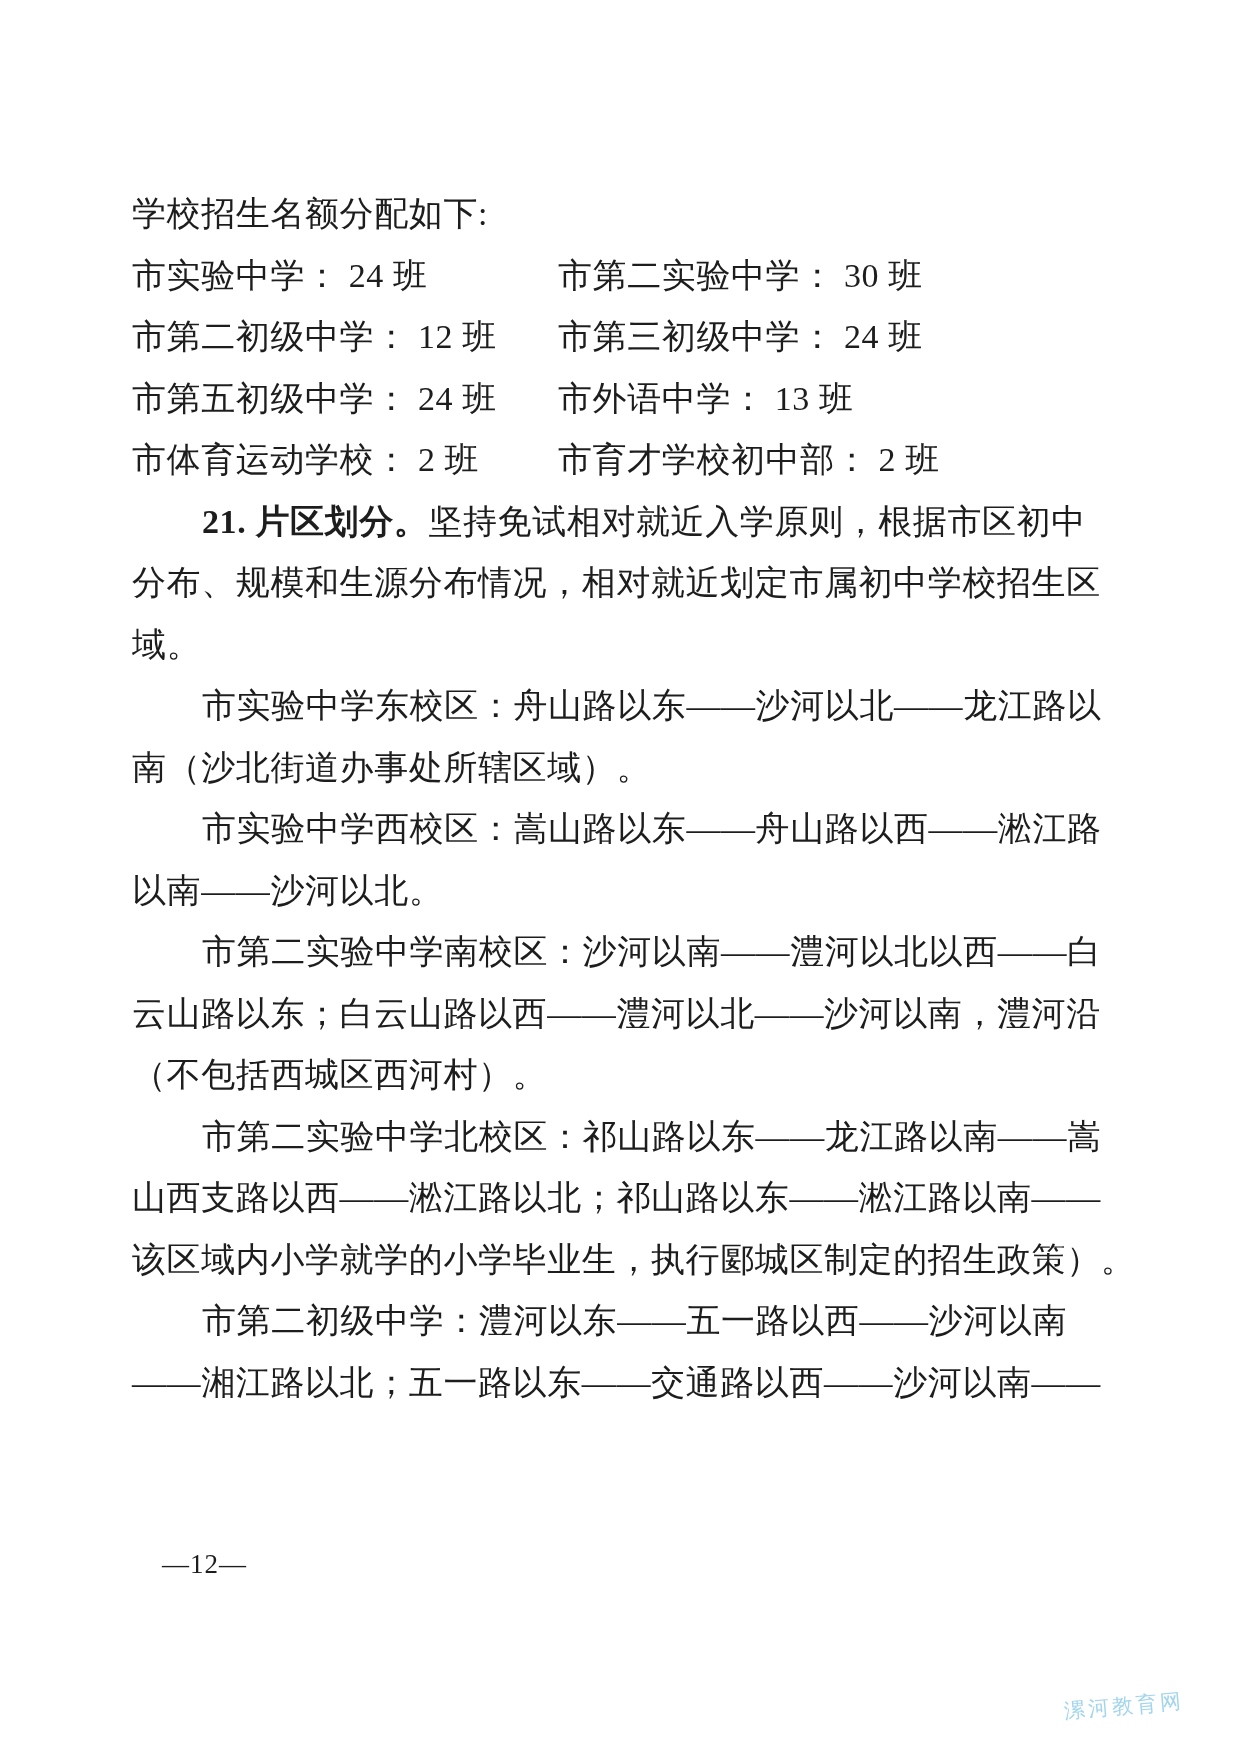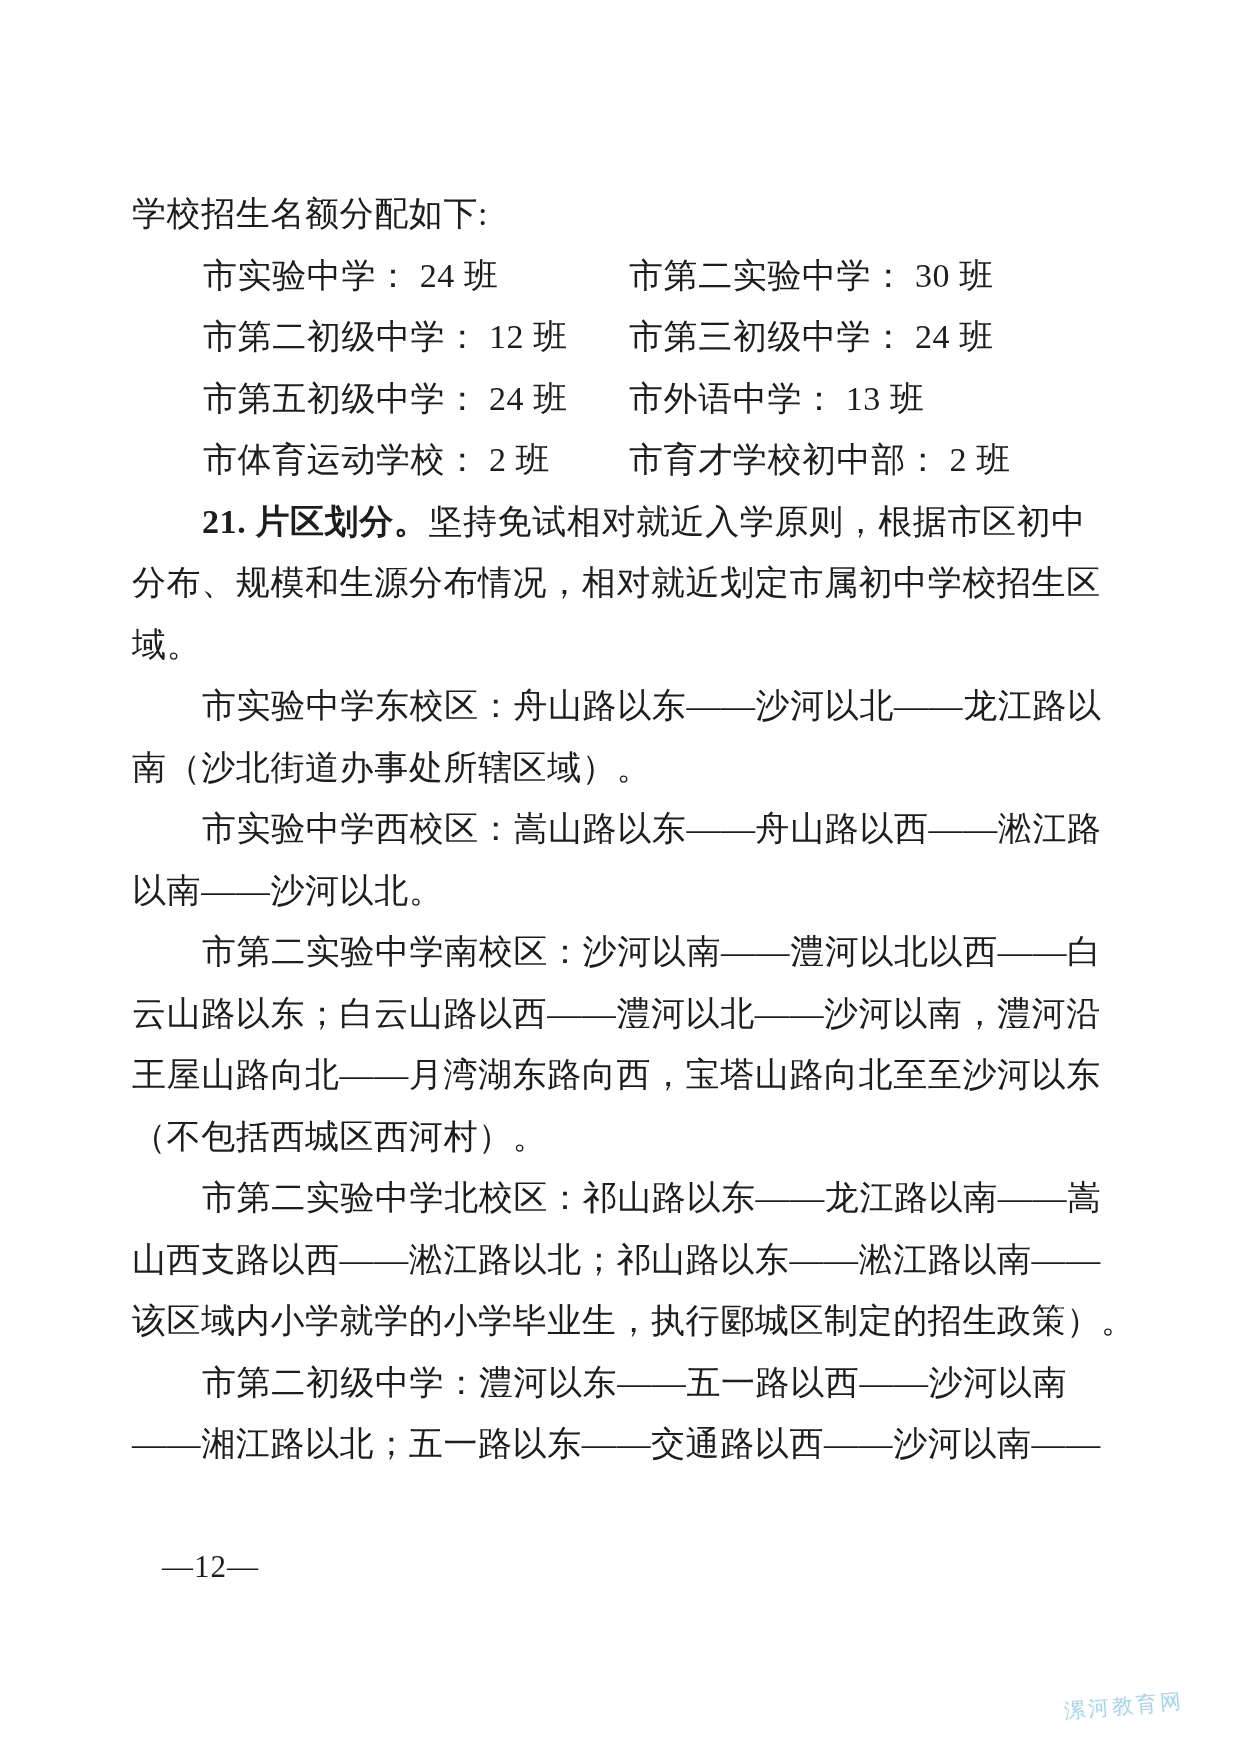--- a/index.html
+++ b/index.html
@@ -16,26 +16,26 @@
     position:absolute;left:132px;top:183px;width:980px;
   }
   .line{
     height:61.5px;line-height:61.5px;
     font-size:34px;
     white-space:nowrap;
     letter-spacing:0.6px;
   }
   .indent{padding-left:70px;}
   .quota{display:flex;}
-  .q-left{margin-left:71px;width:426px;}
+  .q-left{width:426px;}
   .q-right{flex:0 0 auto;}
   .bold{font-weight:bold;text-align:center;}
   .pagenum{
     position:absolute;left:162px;top:1549px;
-    font-size:31px;letter-spacing:1px;
+    font-size:27px;letter-spacing:1px;
     font-family:"Liberation Serif","DejaVu Serif",serif;
     color:#1d1d1d;
   }
   .watermark{
     position:absolute;left:1064px;top:1692px;
     font-size:21px;letter-spacing:3px;
     color:#8ccbe9;opacity:0.8;
     transform:rotate(-5deg);
     font-family:"DejaVu Sans",sans-serif;
   }
@@ -73,21 +73,20 @@
     <div class="line">域。</div>
 
     <div class="line indent">市实验中学东校区：舟山路以东——沙河以北——龙江路以</div>
     <div class="line">南（沙北街道办事处所辖区域）。</div>
 
     <div class="line indent">市实验中学西校区：嵩山路以东——舟山路以西——淞江路</div>
     <div class="line">以南——沙河以北。</div>
 
     <div class="line indent">市第二实验中学南校区：沙河以南——澧河以北以西——白</div>
     <div class="line">云山路以东；白云山路以西——澧河以北——沙河以南，澧河沿</div>
-    <div class="line">王屋山路向北——月湾湖东路向西，宝塔山路向北至至沙河以东</div>
     <div class="line">（不包括西城区西河村）。</div>
 
     <div class="line indent">市第二实验中学北校区：祁山路以东——龙江路以南——嵩</div>
     <div class="line">山西支路以西——淞江路以北；祁山路以东——淞江路以南——</div>
     <div class="line">该区域内小学就学的小学毕业生，执行郾城区制定的招生政策）。</div>
 
     <div class="line indent">市第二初级中学：澧河以东——五一路以西——沙河以南</div>
     <div class="line">——湘江路以北；五一路以东——交通路以西——沙河以南——</div>
 
   </div>

